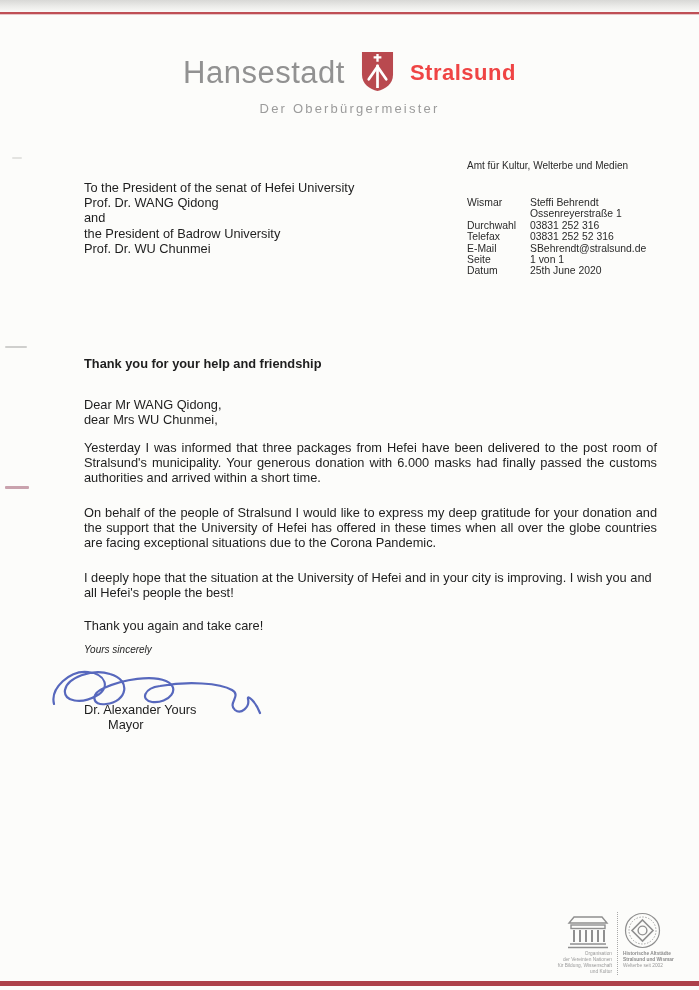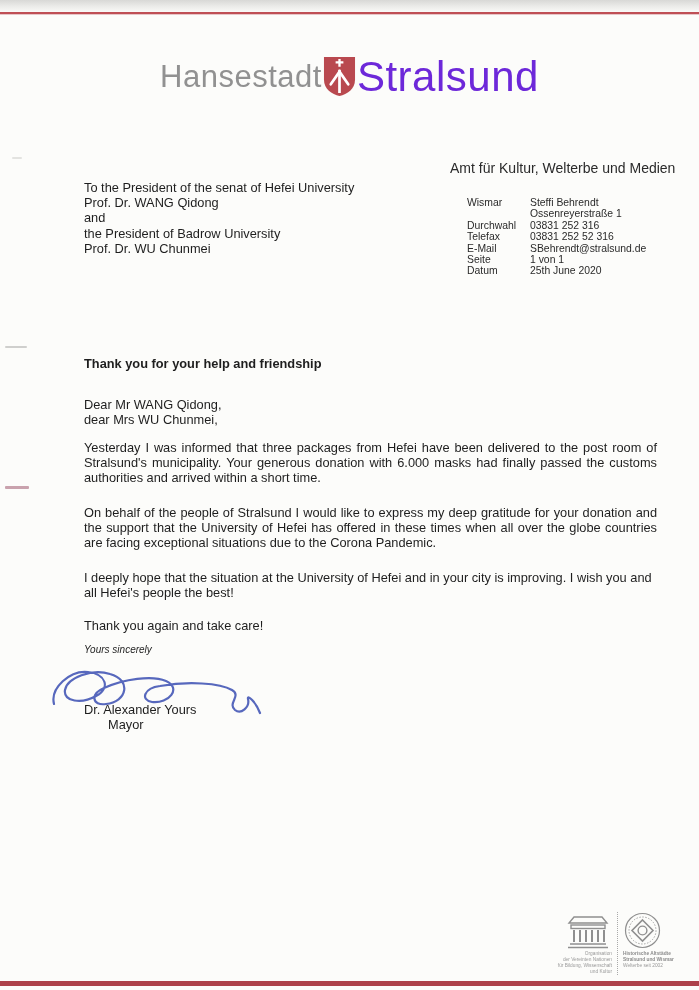--- a/index.html
+++ b/index.html
@@ -15,29 +15,29 @@
   .rule-top{position:absolute;top:12px;left:0;width:699px;height:2px;background:#bf4f55;}
   .rule-top:after{content:"";position:absolute;top:2px;left:0;width:100%;height:1px;background:#e7c6c8;}
   .rule-bottom{position:absolute;top:981px;left:0;width:699px;height:5px;background:#ad414a;}
   .fold{position:absolute;border-radius:1px;}
   .fold-1{top:157px;left:12px;width:10px;height:2px;background:#e3e3e0;}
   .fold-2{top:346px;left:5px;width:22px;height:2px;background:#cfcfcd;}
   .fold-3{top:486px;left:5px;width:24px;height:3px;background:#c9a2ad;}
 
   
   .brand{position:absolute;top:53px;left:0;width:699px;display:flex;
-    justify-content:center;align-items:center;gap:1px;}
+    justify-content:center;align-items:center;gap:16px;}
   .brand-pre{font-size:31px;color:#919191;letter-spacing:.5px;}
-  .brand-main{font-size:42px;color:#6d28d9;font-weight:normal;letter-spacing:.5px;}
+  .brand-main{font-size:22px;color:#ef4444;font-weight:bold;letter-spacing:.5px;}
   .crest{width:33px;height:41px;margin-top:-2px;}
   .brand-sub{position:absolute;top:101px;left:0;width:699px;text-align:center;
     font-size:13px;color:#9b9b9b;letter-spacing:2.2px;}
 
   
-  .office{position:absolute;top:160px;left:450px;font-size:14px;color:#2a2a2a;}
+  .office{position:absolute;top:160px;left:467px;font-size:10px;color:#2a2a2a;}
   .contact{position:absolute;top:197px;left:467px;font-size:10.4px;line-height:11.4px;color:#2a2a2a;}
   .crow{display:flex;}
   .clabel{width:63px;flex:0 0 63px;}
   .cvalue{white-space:nowrap;}
 
   
   .recipient{position:absolute;top:180px;left:84px;font-size:12.8px;line-height:15.2px;}
 
   
   .subject{position:absolute;top:356px;left:84px;font-size:12.8px;font-weight:bold;}
@@ -79,20 +79,21 @@
   <div class="brand">
     <span class="brand-pre">Hansestadt</span>
     <svg class="crest" viewBox="0 0 34 42">
       <path d="M1 1 H33 V24 C33 34 25 39 17 41 C9 39 1 34 1 24 Z" fill="#b9494f"></path>
       <path d="M17 3 V11 M13 6.5 H21" stroke="#fff" stroke-width="2.4" fill="none"></path>
       <path d="M17 14 V38" stroke="#fff" stroke-width="2.8" fill="none"></path>
       <path d="M8 29 L17 16 L26 29" stroke="#fff" stroke-width="2.8" fill="none" stroke-linecap="round"></path>
     </svg>
     <span class="brand-main">Stralsund</span>
   </div>
+  <div class="brand-sub">Der Oberbürgermeister</div>
 
   <div class="office">Amt für Kultur, Welterbe und Medien</div>
 
   <div class="recipient">
     <div>To the President of the senat of Hefei University</div>
     <div>Prof. Dr. WANG Qidong</div>
     <div>and</div>
     <div>the President of Badrow University</div>
     <div>Prof. Dr. WU Chunmei</div>
   </div>

